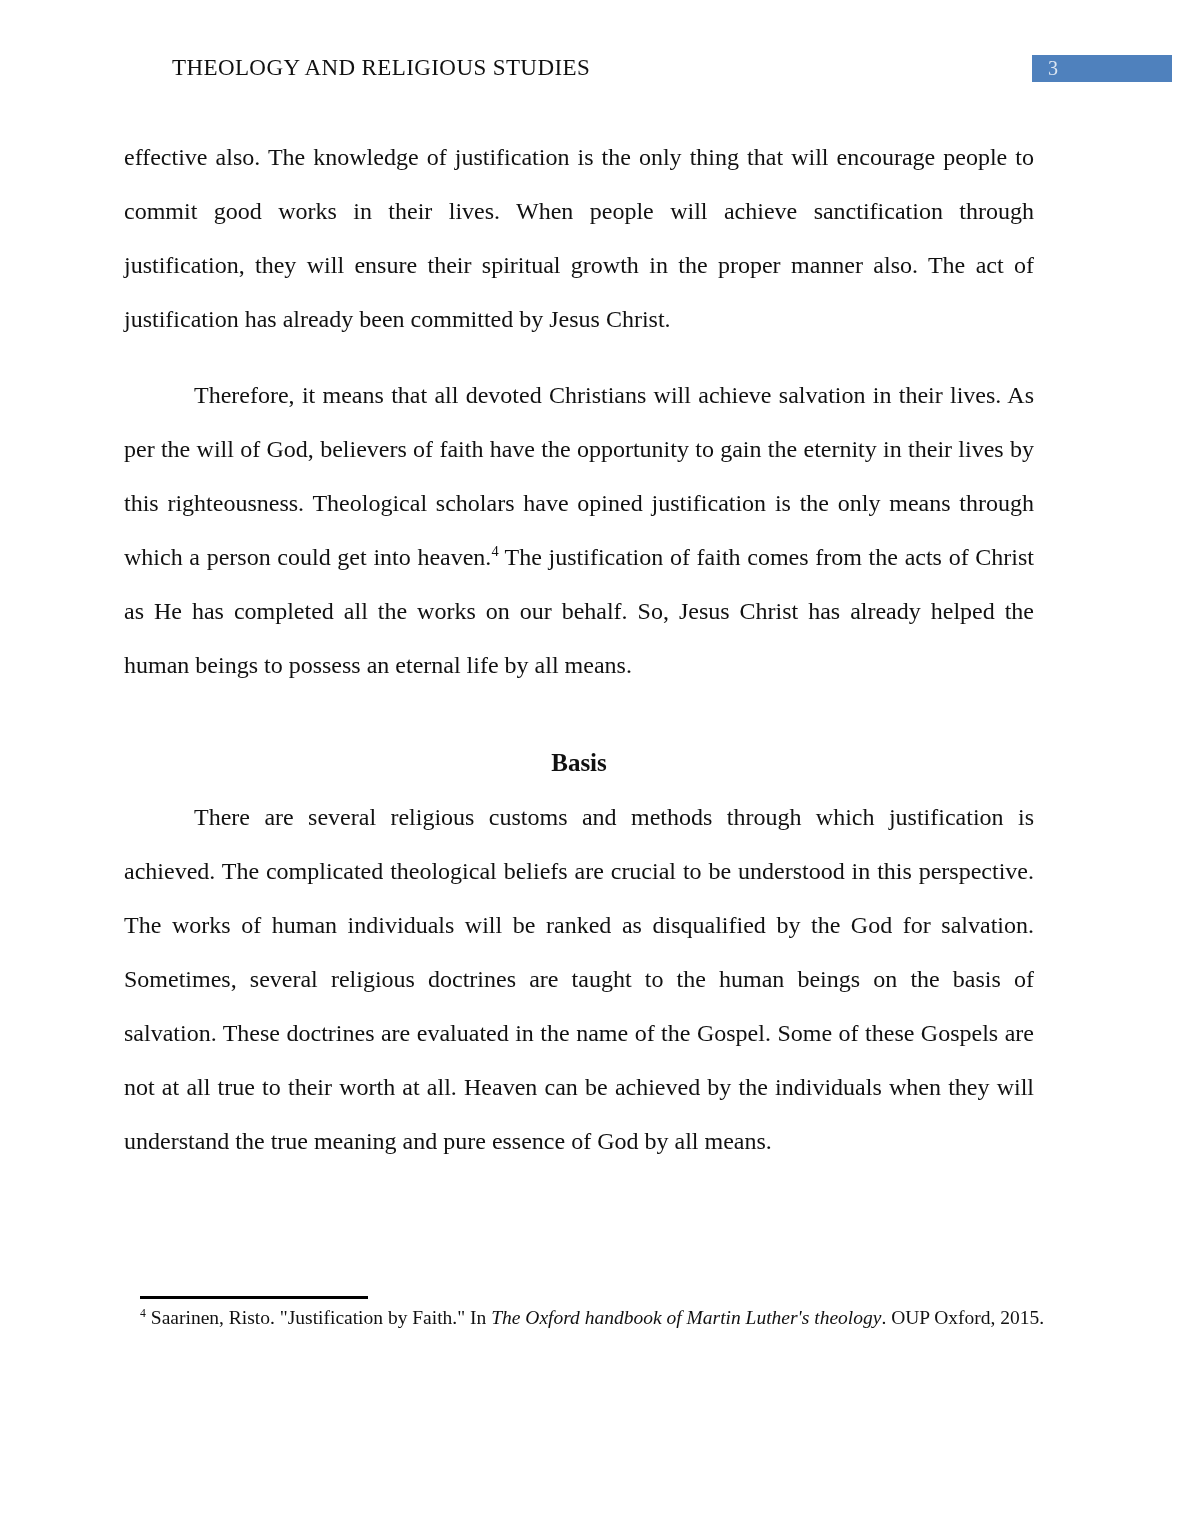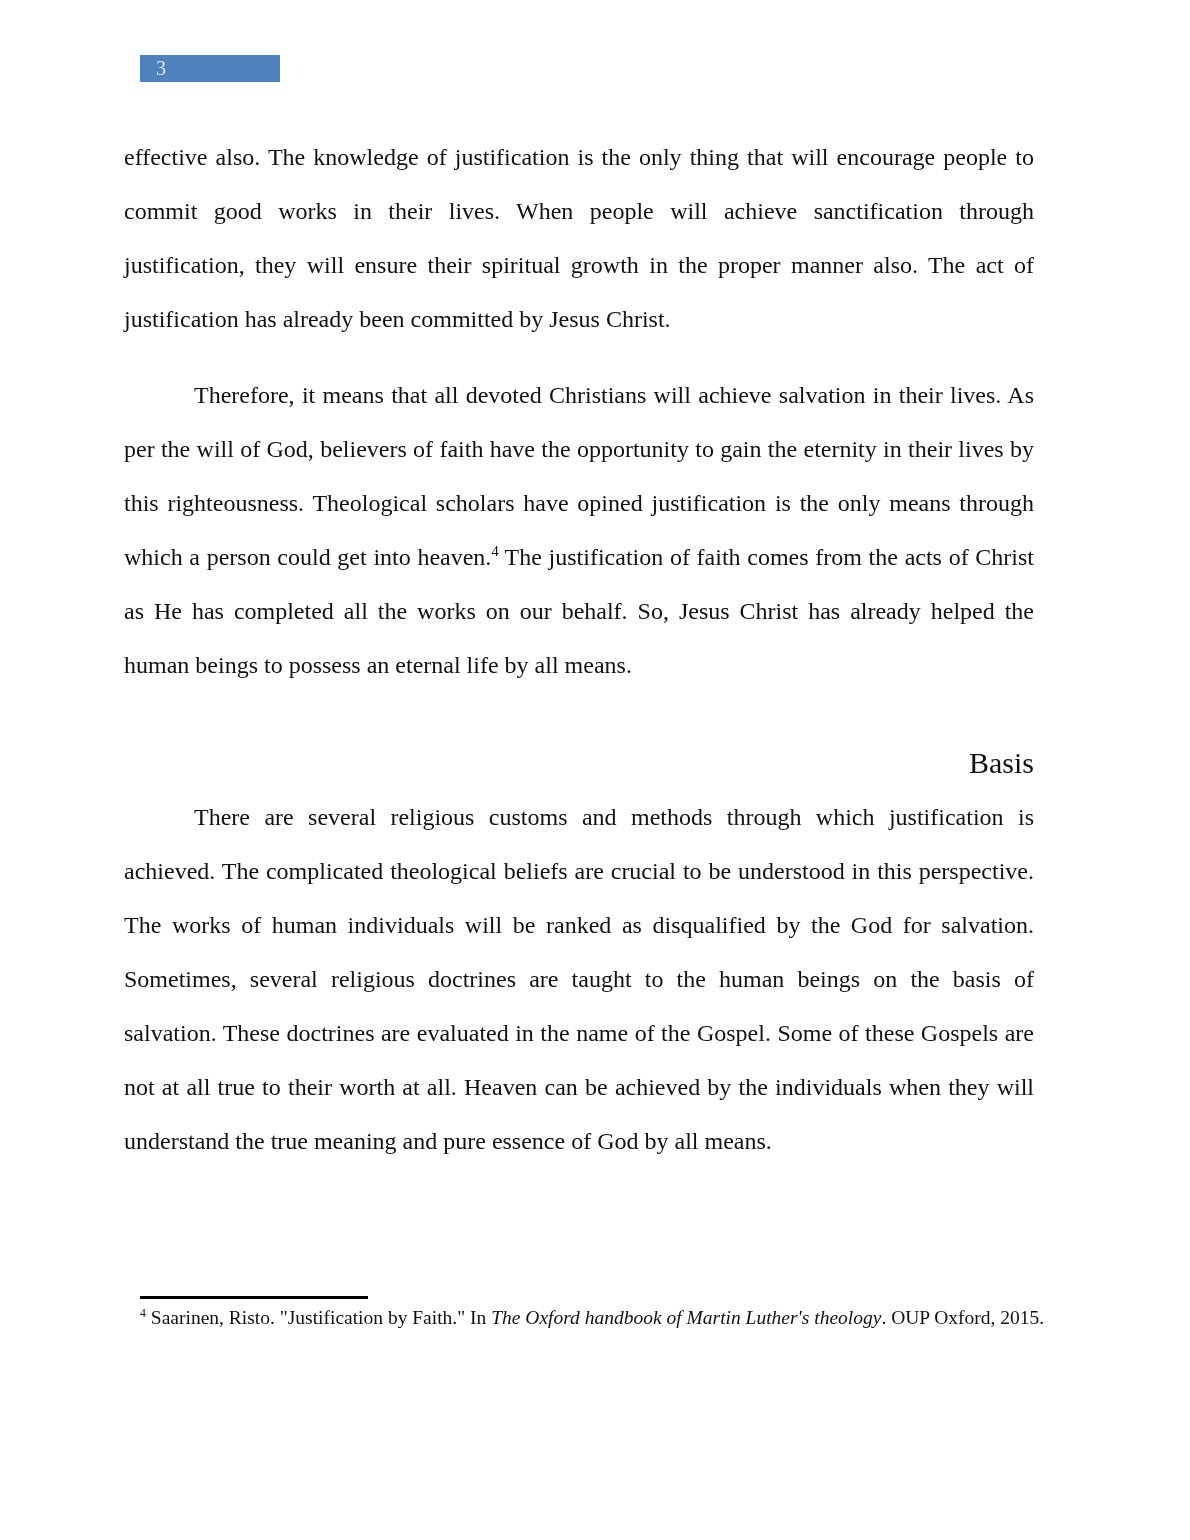--- a/index.html
+++ b/index.html
@@ -60,24 +60,24 @@
     text-align: justify;
   }
   .doc-body p {
     margin: 0 0 22px 0;
   }
   .doc-body p.indent {
     text-indent: 70px;
   }
   .doc-body h2 {
     margin: 44px 0 0 0;
-    font-size: 30px;
-    font-weight: normal;
+    font-size: 25px;
+    font-weight: bold;
     line-height: 54px;
-    text-align: right;
+    text-align: center;
   }
   .note-ref {
     vertical-align: super;
     font-size: 0.6em;
     line-height: 0;
     margin-right: 6px;
   }
 
   
   .footnote-area {
@@ -99,20 +99,21 @@
   .footnote .note-ref {
     margin-right: 5px;
   }
 </style>
 </head>
 <body>
 
 <div class="page" style="color: rgb(17, 17, 17);">
 
   <div class="header">
+    <div class="header-title">THEOLOGY AND RELIGIOUS STUDIES</div>
     <div class="page-num-box" style="background: rgb(79, 129, 189);">
       <span style="color: rgb(220, 230, 242);">3</span>
     </div>
   </div>
 
   <div class="doc-body">
 
     <p>effective also. The knowledge of justification is the only thing that will encourage people to commit good works in their lives. When people will achieve sanctification through justification, they will ensure their spiritual growth in the proper manner also. The act of justification has already been committed by Jesus Christ.</p>
 
     <p class="indent"><span>Therefore, it means that all devoted Christians will achieve salvation in their lives. As per the will of God, believers of faith have the opportunity to gain the eternity in their lives by this righteousness. Theological scholars have opined justification is the only means through which a person could get into heaven.</span><sup class="note-ref">4</sup><span>The justification of faith comes from the acts of Christ as He has completed all the works on our behalf. So, Jesus Christ has already helped the human beings to possess an eternal life by all means.</span></p>

